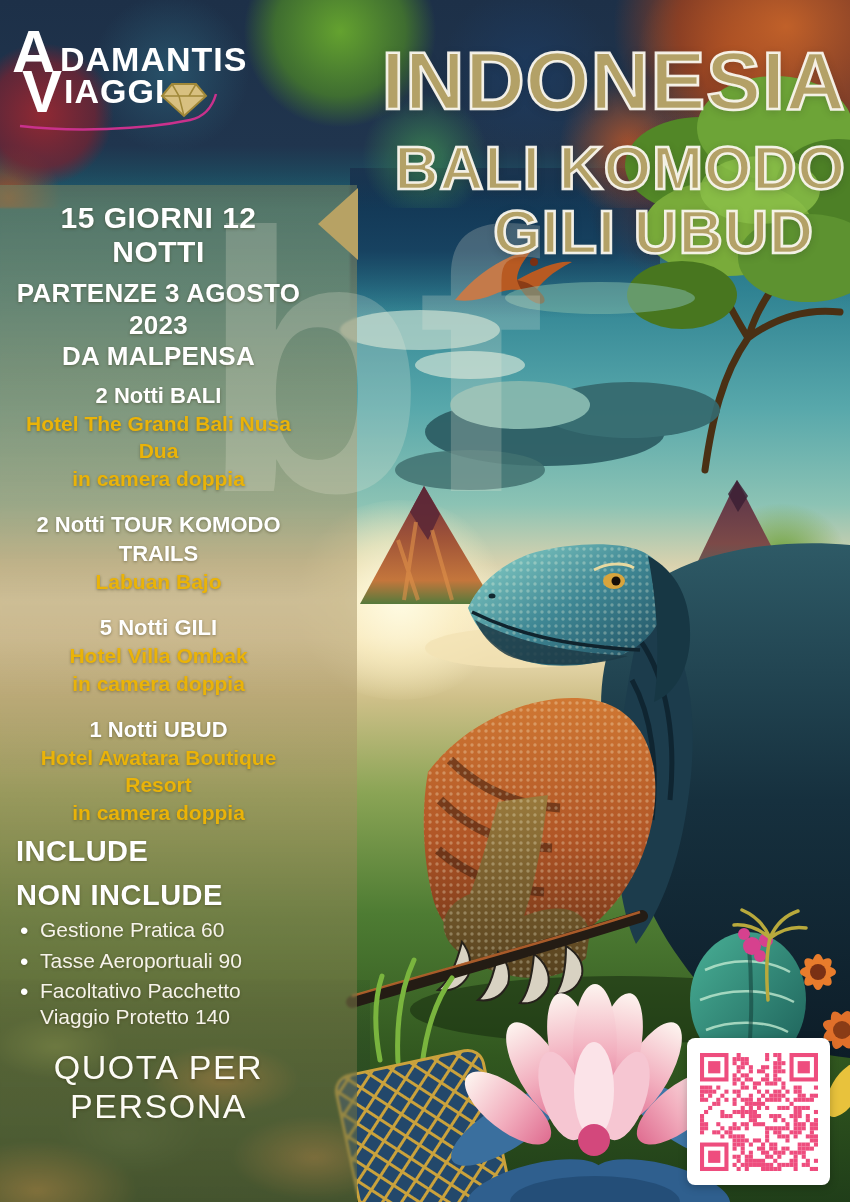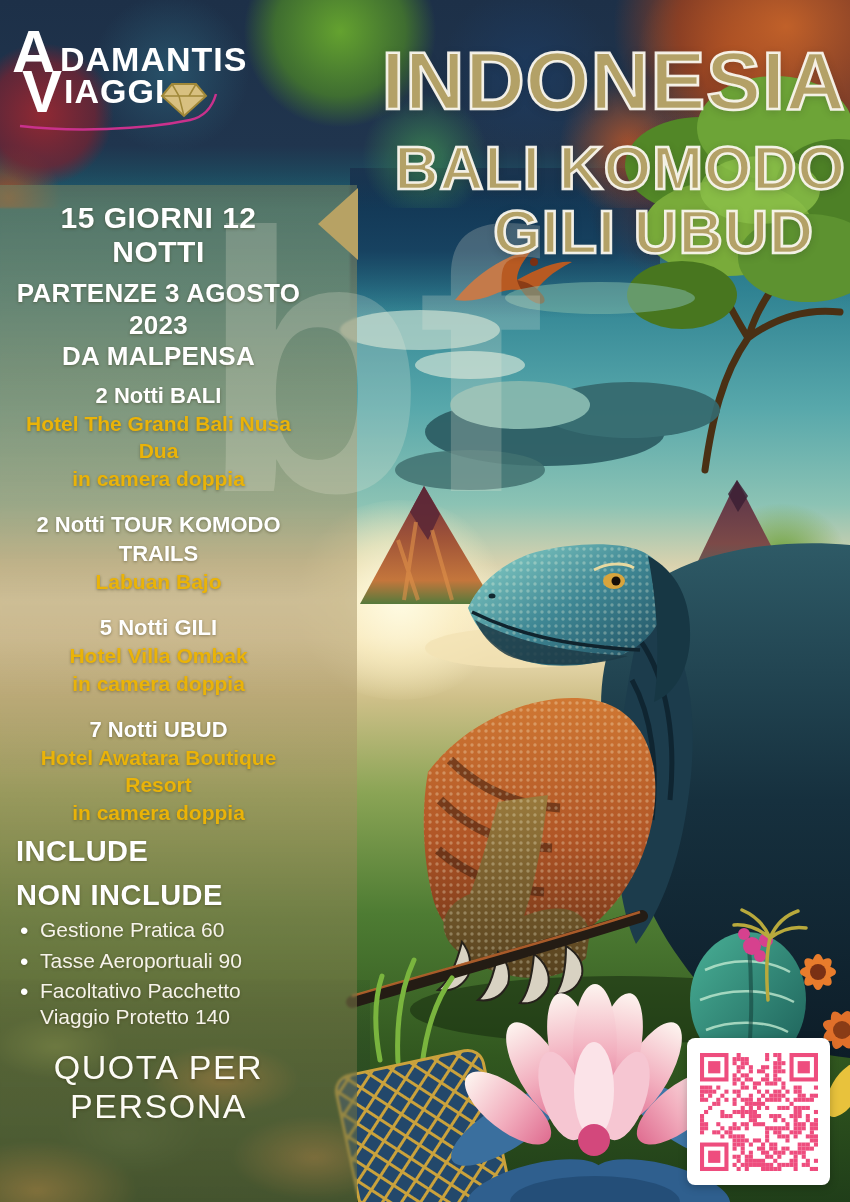--- a/index.html
+++ b/index.html
@@ -374,21 +374,21 @@
     <div class="it-block">
       <div class="it-title">2 Notti TOUR KOMODO TRAILS</div>
       <div class="it-line">Labuan Bajo</div>
     </div>
     <div class="it-block">
       <div class="it-title">5 Notti GILI</div>
       <div class="it-line">Hotel Villa Ombak</div>
       <div class="it-line">in camera doppia</div>
     </div>
     <div class="it-block">
-      <div class="it-title">7 Notti UBUD</div>
+      <div class="it-title">1 Notti UBUD</div>
       <div class="it-line">Hotel Awatara Boutique Resort</div>
       <div class="it-line">in camera doppia</div>
     </div>
 
     <div class="sec">
       <div class="sec-head">INCLUDE</div>
     </div>
 
     <div class="sec">
       <div class="sec-head">NON INCLUDE</div>

